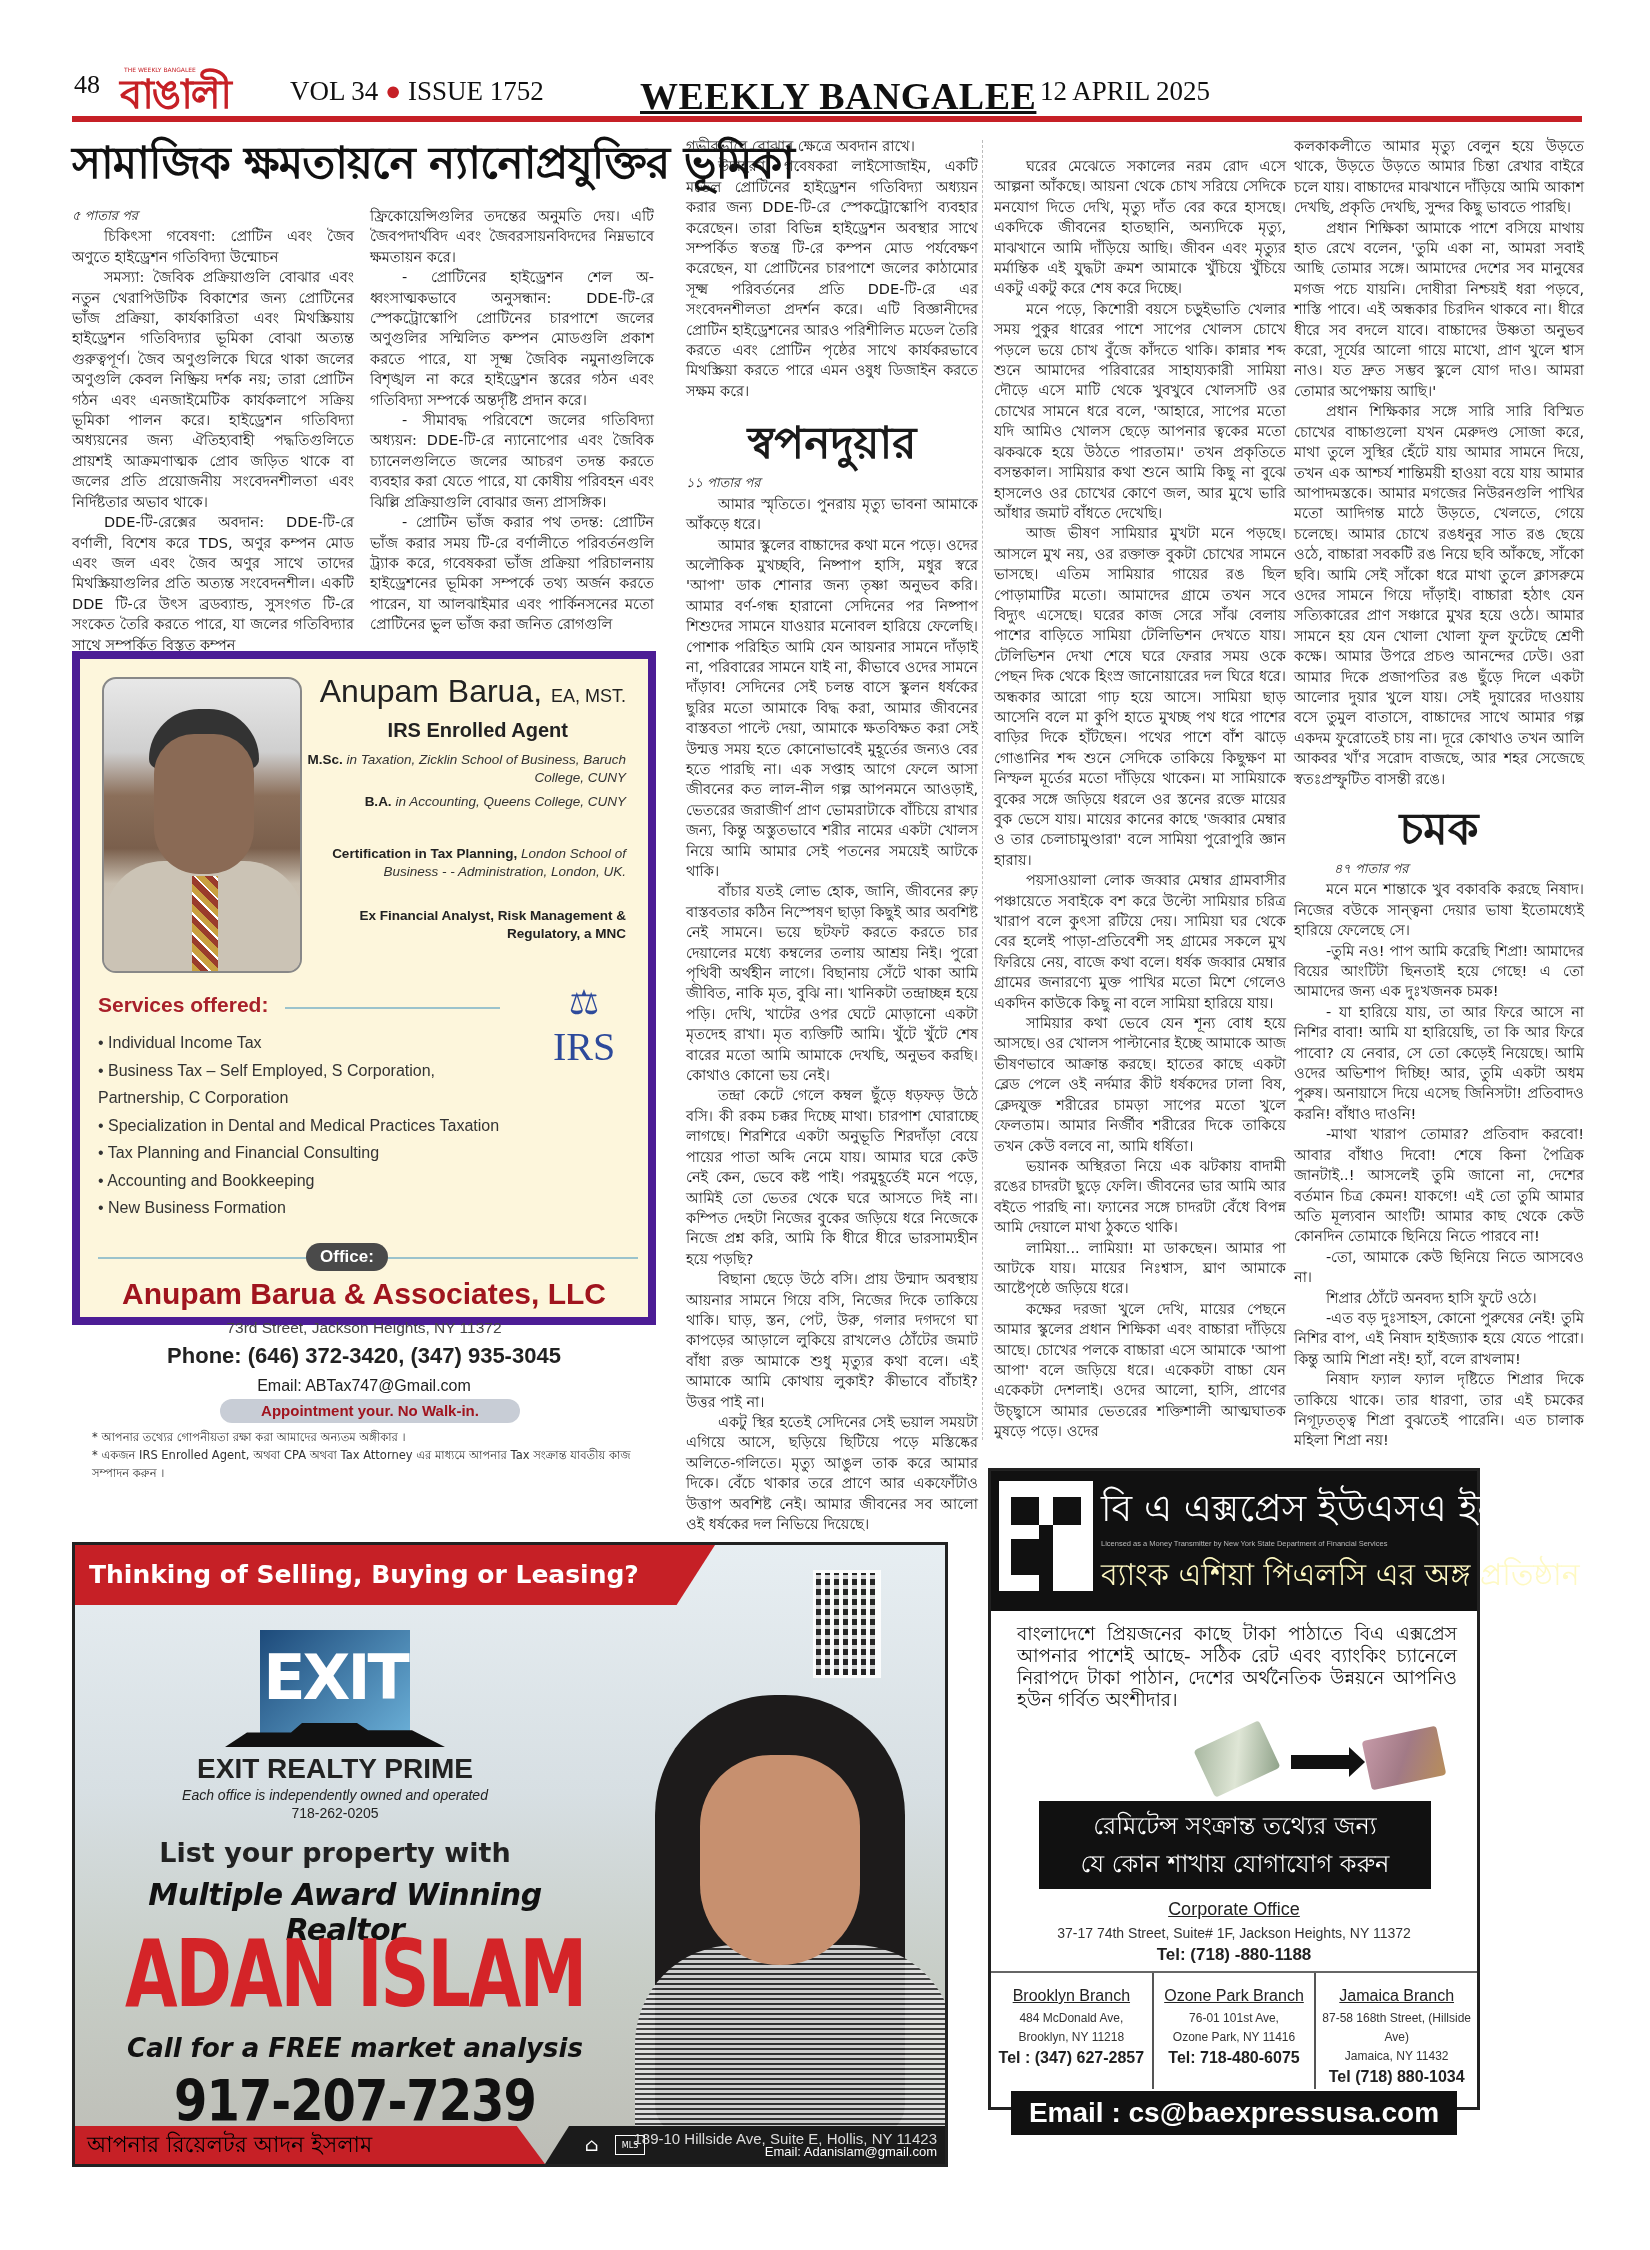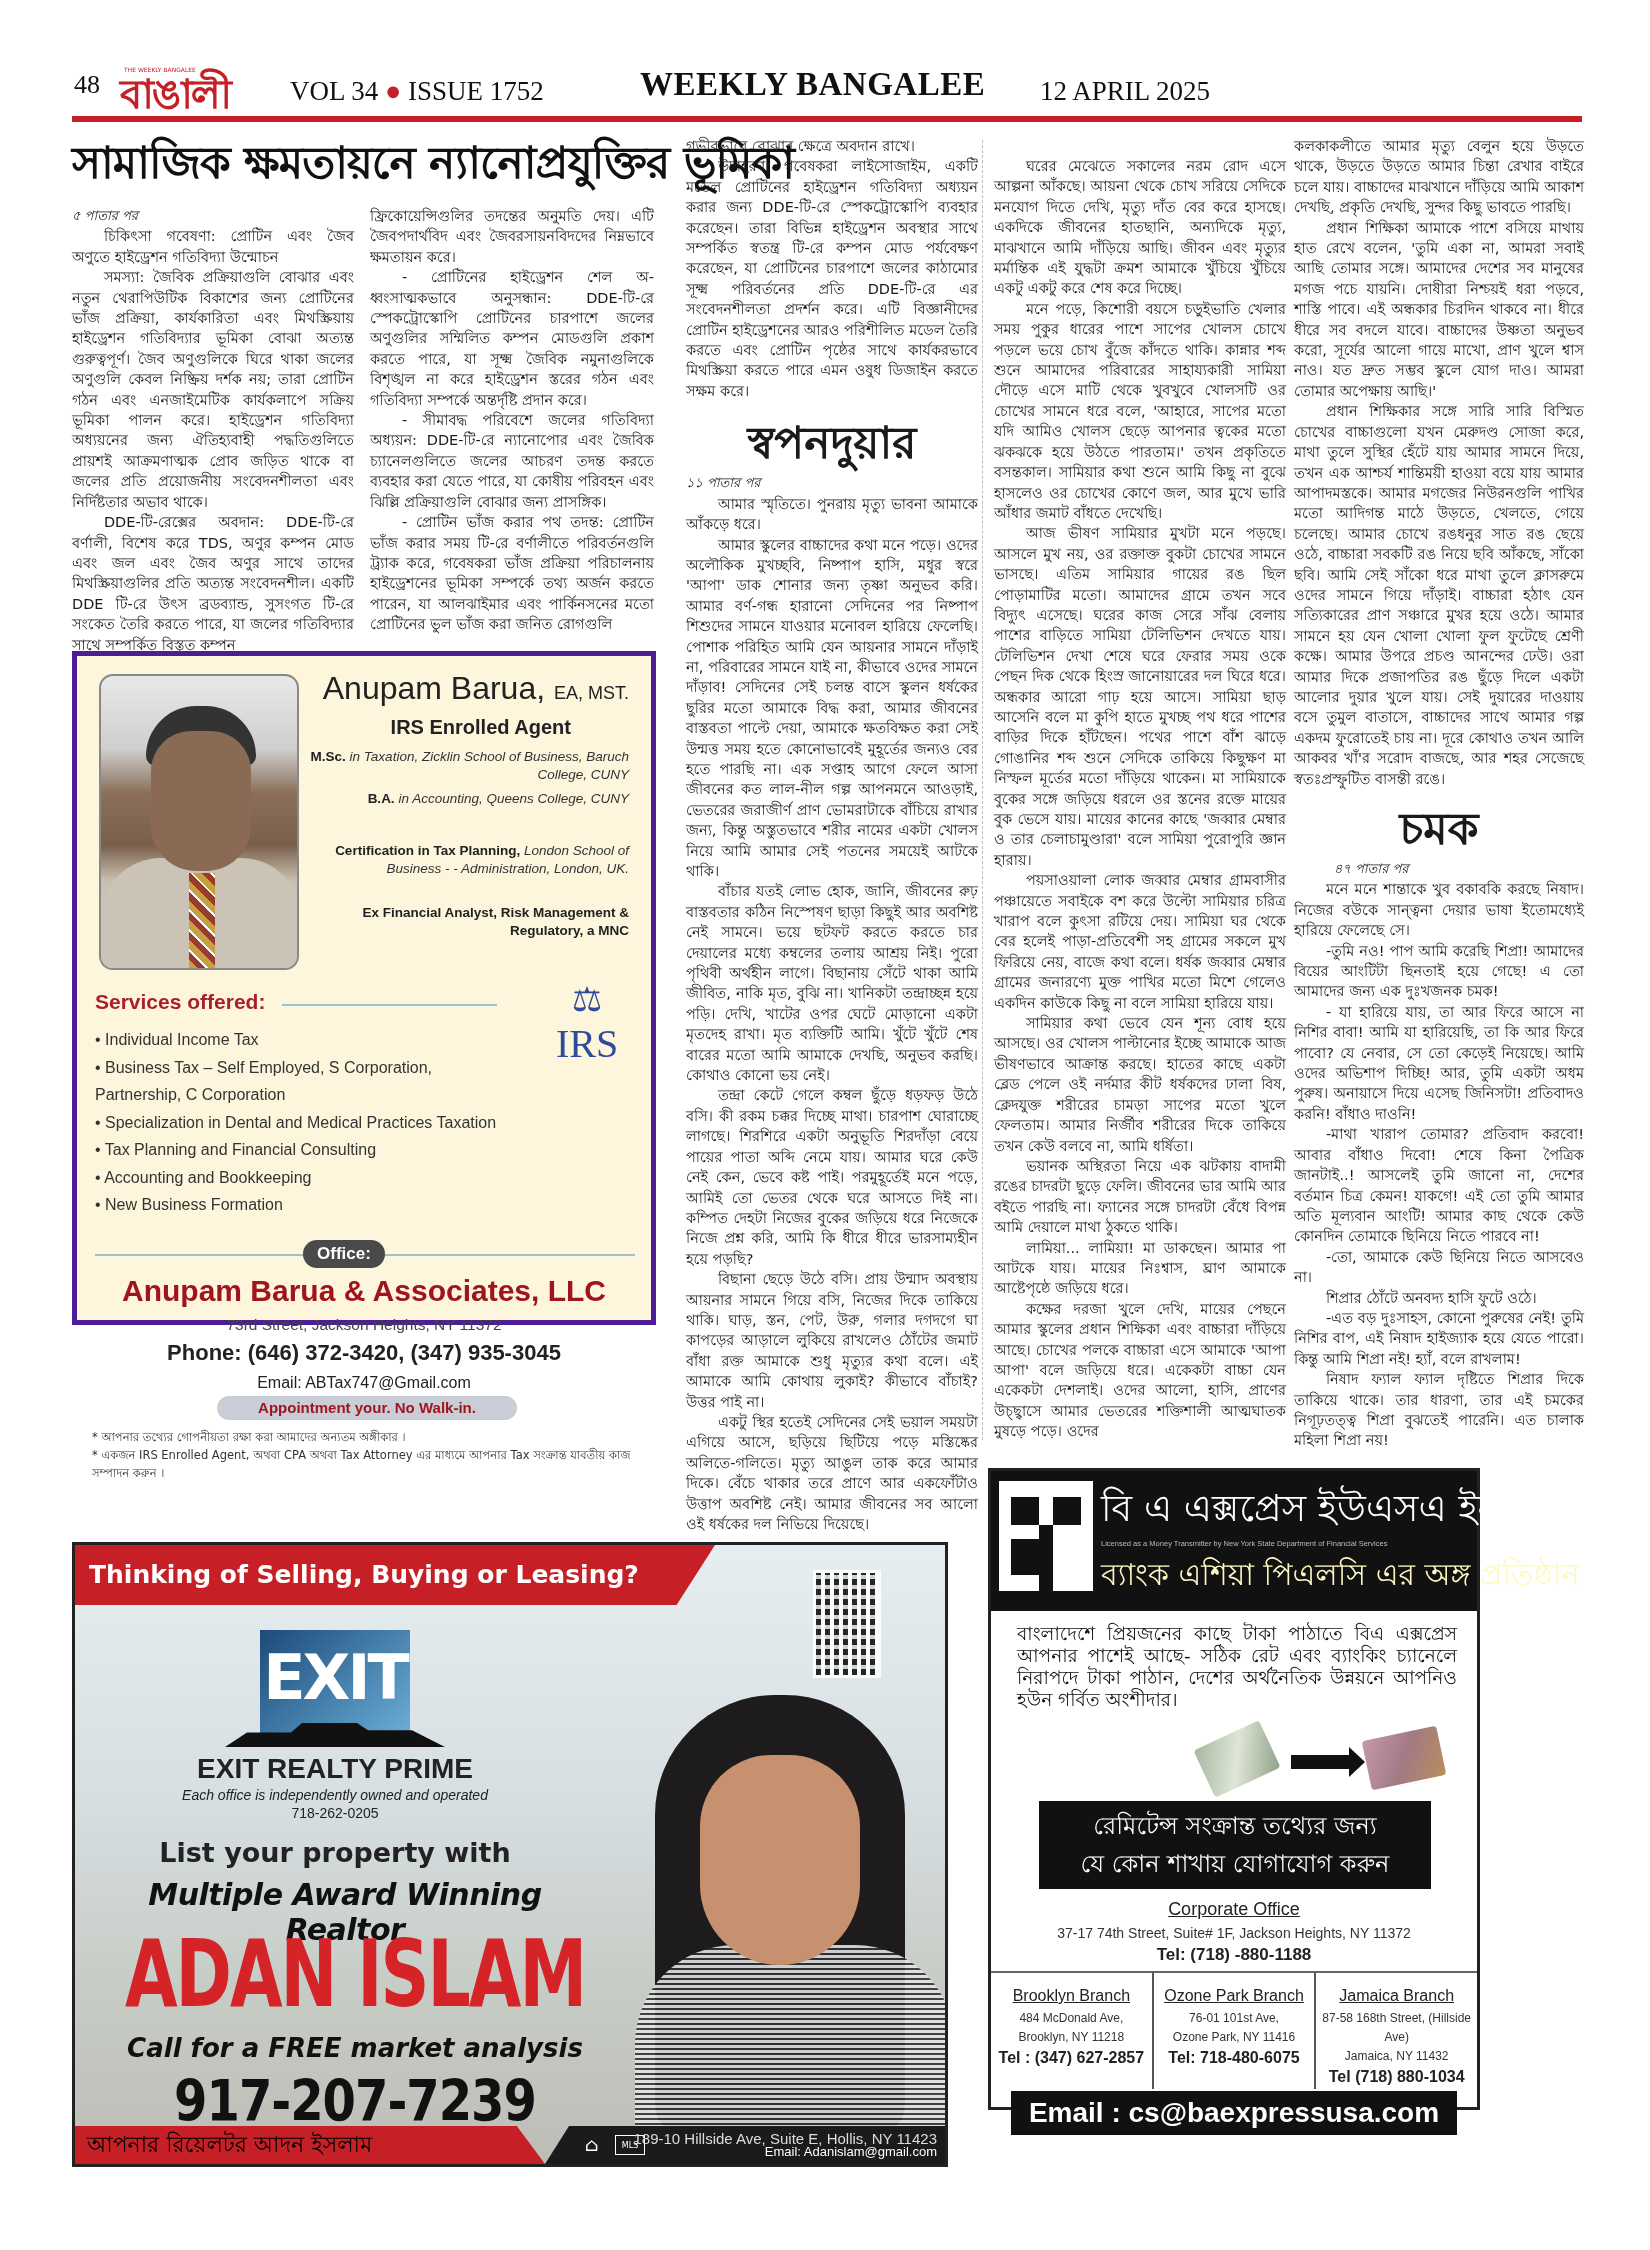--- a/index.html
+++ b/index.html
@@ -6,38 +6,38 @@
   body { width: 1650px; height: 2250px; background: #fff; font-family: "DejaVu Serif", serif; color: #111; position: relative; overflow: hidden; }
   .abs { position: absolute; }
 
   
   .page-num { left: 74px; top: 70px; font-size: 26px; font-family: "Liberation Serif", serif; }
   .logo { left: 120px; top: 66px; width: 110px; height: 64px; }
   .logo-text { font-family: "DejaVu Sans", sans-serif; font-weight: bold; color: #c62026; font-size: 40px; line-height: 56px; letter-spacing: -2px; }
   .logo-top { position:absolute; top:0; left:4px; font-size:6px; color:#c62026; font-family:"DejaVu Sans",sans-serif; }
   .vol { left: 290px; top: 76px; font-size: 27px; font-family: "Liberation Serif", serif; }
   .vol .dot { color: #c62026; }
-  .masthead-title { left: 640px; top: 66px; font-size: 33px; font-weight: bold; font-family: "Liberation Serif", serif; letter-spacing: 0.5px; }
+  .masthead-title { left: 640px; top: 74px; font-size: 38px; font-weight: bold; font-family: "Liberation Serif", serif; letter-spacing: 0.5px; text-decoration: underline; }
   .date { left: 1040px; top: 76px; font-size: 27px; font-family: "Liberation Serif", serif; }
   .red-rule { left: 72px; top: 116px; width: 1510px; height: 6px; background: #c62026; }
 
   
   .headline { left: 72px; top: 137px; width: 582px; font-size: 44px; font-weight: bold; font-family: "DejaVu Sans", sans-serif; line-height: 52px; letter-spacing: -1px; white-space: nowrap; }
 
   
   .col { font-size: 14.5px; line-height: 20.4px; text-align: justify; font-family: "DejaVu Sans", sans-serif; color: #1a1a1a; }
   .col p { text-indent: 2.2em; }
   .col p.noindent { text-indent: 0; }
   .cont { font-style: italic; font-size: 13px; }
   .col-divider { width: 0; border-left: 1px dashed #bbb; }
 
   .section-title { font-family: "DejaVu Sans", sans-serif; font-weight: bold; text-align: center; font-size: 44px; line-height: 60px; }
 
   
-  .ad1 { left: 72px; top: 651px; width: 584px; height: 674px; background: #fdf6dc; border: 5px solid #4c1d95; }
+  .ad1 { left: 72px; top: 651px; width: 584px; height: 674px; background: #fdf6dc; border: 8px solid #4c1d95; }
   .ad1 .photo { position:absolute; left: 22px; top: 18px; width: 200px; height: 296px; border: 2px solid #888; border-radius: 14px; background: linear-gradient(180deg,#e8e8e8 0%,#cfcfcf 25%,#8b6f5a 40%,#7a5f4c 58%,#c9bfb0 70%,#d8d0c4 100%); overflow:hidden; }
   .ad1 .photo .hair { position:absolute; left:45px; top:30px; width:110px; height:60px; background:#333; border-radius: 50px 50px 10px 10px; }
   .ad1 .photo .face { position:absolute; left:50px; top:55px; width:100px; height:140px; background:#8a6a55; border-radius: 40px 40px 45px 45px; }
   .ad1 .photo .suit { position:absolute; left:0; bottom:0; width:200px; height:110px; background:#cbc3b5; border-radius: 60px 60px 0 0; }
   .ad1 .photo .tie { position:absolute; left:88px; bottom:0; width:26px; height:95px; background: repeating-linear-gradient(45deg,#c9a040 0 6px,#9a3b2c 6px 12px,#fff 12px 14px); }
   .ad1 .name { position:absolute; right: 22px; top: 14px; font-family:"Liberation Sans",sans-serif; font-size: 32px; color:#222; }
   .ad1 .name small { font-size: 18px; }
   .ad1 .title { position:absolute; right: 80px; top: 60px; font-family:"Liberation Sans",sans-serif; font-weight:bold; font-size: 20px; color:#222; }
   .ad1 .cred { position:absolute; right: 22px; width: 330px; text-align:right; font-family:"Liberation Sans",sans-serif; font-size: 13.5px; line-height: 18px; color:#333; }
   .ad1 .cred b { color:#222; }

